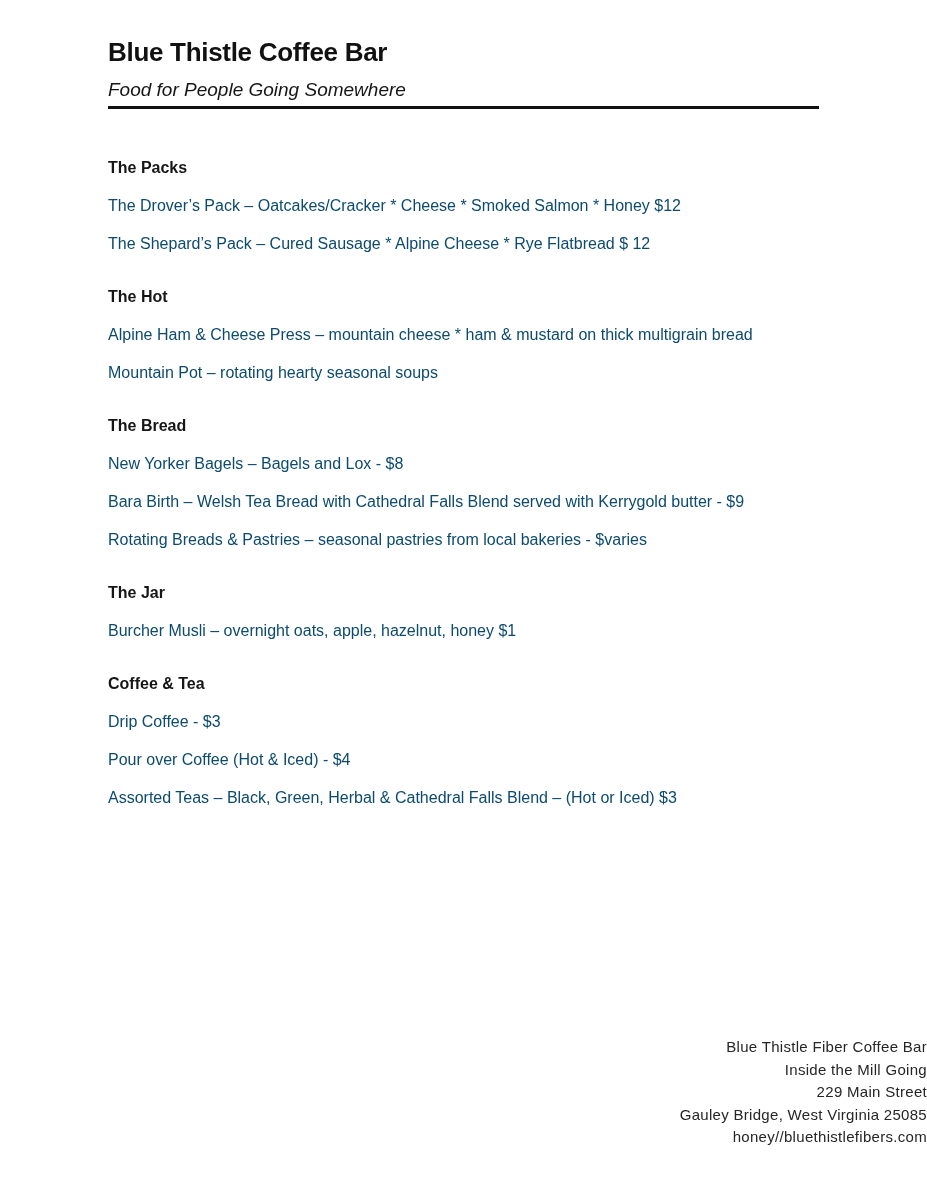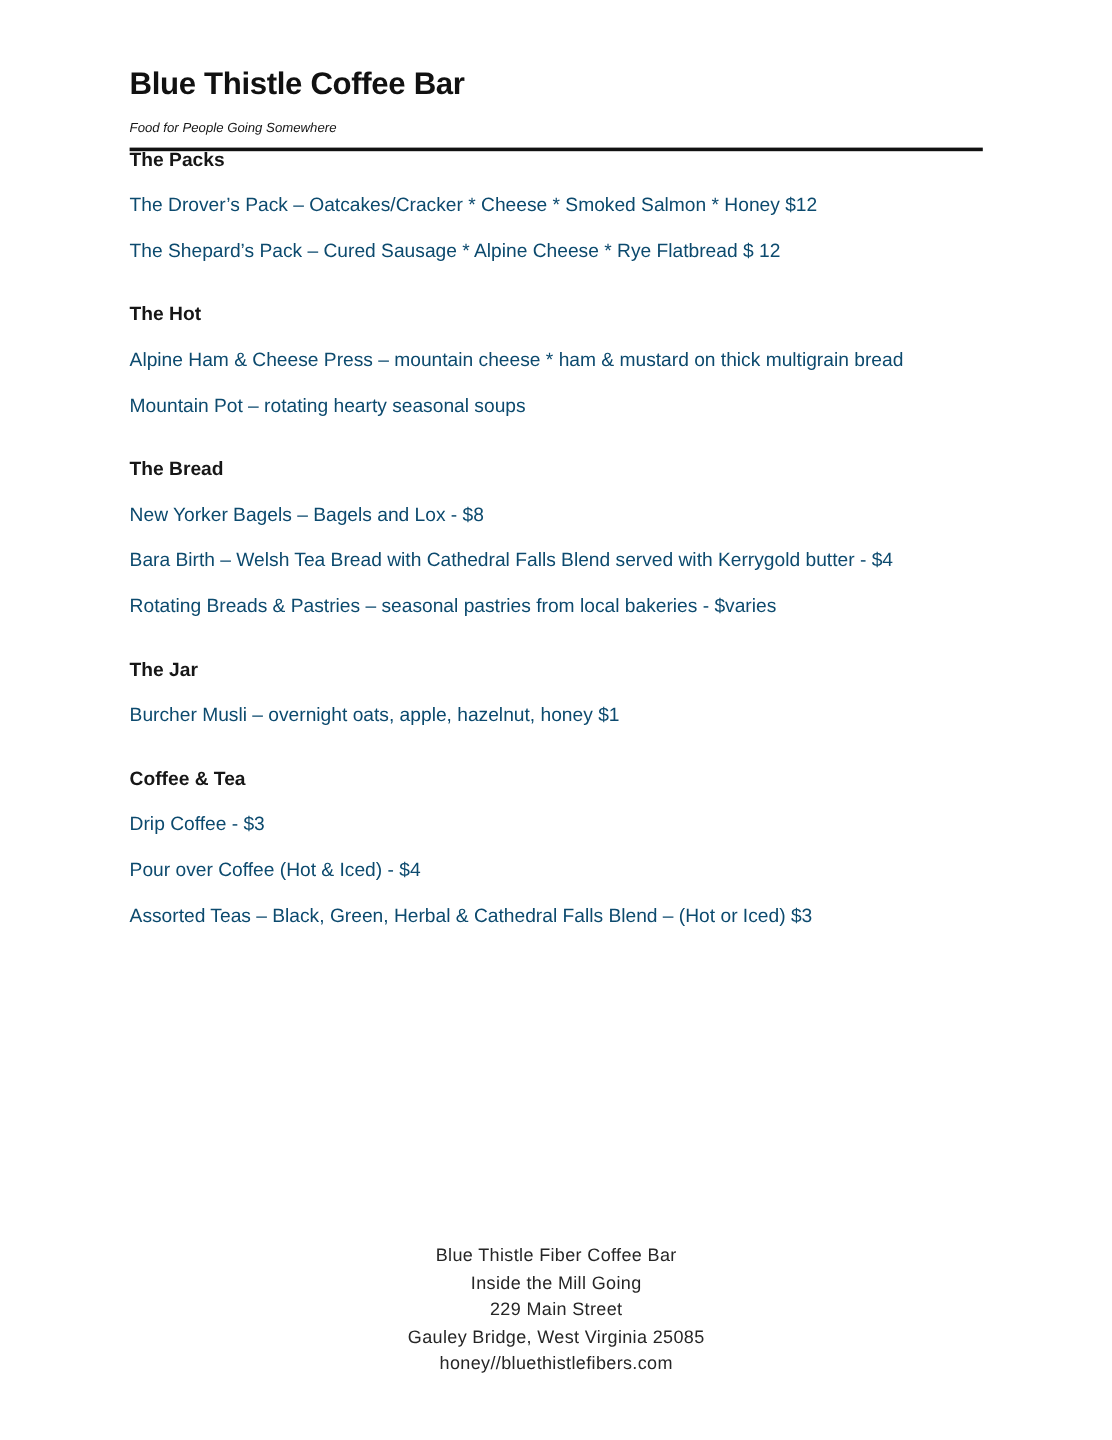--- a/index.html
+++ b/index.html
@@ -10,44 +10,45 @@
   .page {
     position: relative;
     width: 927px;
     height: 1200px;
     background: #ffffff;
     font-family: "Liberation Sans", "DejaVu Sans", sans-serif;
     color: #1f1f1f;
     overflow: hidden;
   }
   .content {
-    padding: 55px 108px 0 108px;
+    padding: 38px 108px 0 108px;
   }
   .doc-title {
     margin: 0;
     font-size: 26px;
     font-weight: 700;
     letter-spacing: -0.3px;
     color: #111111;
     line-height: 28px;
   }
   .tagline {
     margin: 17px 0 0 0;
     font-style: italic;
-    font-size: 11px;
+    font-size: 19px;
     line-height: 14px;
     color: #161616;
   }
   .rule {
     margin-top: 9px;
     width: 711px;
     height: 3px;
     background: #111111;
   }
   .menu {
+    margin-top: 51px;
   }
   .menu-section + .menu-section {
     margin-top: 37px;
   }
   .section-heading {
     margin: 0 0 22px 0;
     font-size: 16px;
     font-weight: 700;
     line-height: 16px;
     color: #161616;
@@ -57,21 +58,21 @@
     font-size: 16px;
     font-weight: 400;
     line-height: 16px;
     color: #0c4a6e;
   }
   .footer {
     position: absolute;
     top: 1036px;
     left: 0;
     width: 927px;
-    text-align: center;
+    text-align: right;
   }
   .footer-line {
     margin: 0;
     font-size: 15px;
     line-height: 22.5px;
     letter-spacing: 0.3px;
     color: #262626;
   }
 </style>
 </head>
@@ -96,21 +97,21 @@
 
       <section class="menu-section">
         <h2 class="section-heading">The Hot</h2>
         <p class="menu-item">Alpine Ham &amp; Cheese Press – mountain cheese * ham &amp; mustard on thick multigrain bread</p>
         <p class="menu-item">Mountain Pot – rotating hearty seasonal soups</p>
       </section>
 
       <section class="menu-section">
         <h2 class="section-heading">The Bread</h2>
         <p class="menu-item">New Yorker Bagels – Bagels and Lox - $8</p>
-        <p class="menu-item">Bara Birth – Welsh Tea Bread with Cathedral Falls Blend served with Kerrygold butter - $4</p>
+        <p class="menu-item">Bara Birth – Welsh Tea Bread with Cathedral Falls Blend served with Kerrygold butter - $9</p>
         <p class="menu-item">Rotating Breads &amp; Pastries – seasonal pastries from local bakeries - $varies</p>
       </section>
 
       <section class="menu-section">
         <h2 class="section-heading">The Jar</h2>
         <p class="menu-item">Burcher Musli – overnight oats, apple, hazelnut, honey $1</p>
       </section>
 
       <section class="menu-section">
         <h2 class="section-heading">Coffee &amp; Tea</h2>

